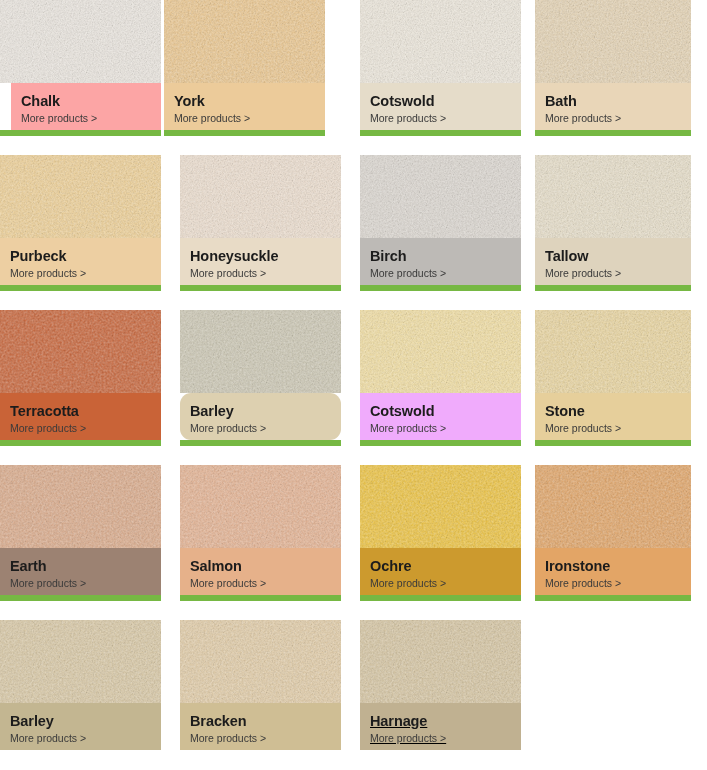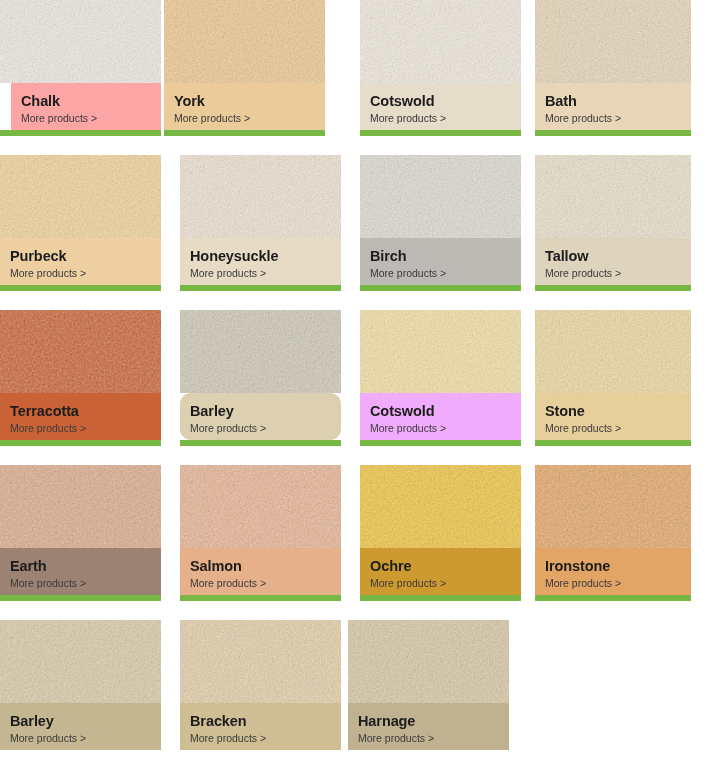--- a/index.html
+++ b/index.html
@@ -493,21 +493,21 @@
         </filter>
         <rect width="100%" height="100%" filter="url(#f17_1)"></rect>
       </svg>
     </div>
     <div class="swatch-label" style="background: rgb(207, 190, 148);">
       <div class="swatch-title" style="color: rgb(28, 28, 28);">Bracken</div>
       <div class="swatch-more" style="color: rgb(58, 58, 58);">More products &gt;</div>
     </div>
 
   </div>
-    <div class="swatch-card" style="left: 348px; top: 620px;">
+    <div class="swatch-card" style="left: 360px; top: 620px; text-decoration: underline;">
     <div class="swatch-texture" style="background: rgb(215, 198, 162);">
       <svg class="grain" xmlns="http://www.w3.org/2000/svg" width="200" height="120">
         <filter id="f18_0">
           <feTurbulence type="fractalNoise" baseFrequency="0.85" numOctaves="4" stitchTiles="stitch"></feTurbulence>
           <feColorMatrix type="saturate" values="0"></feColorMatrix>
         </filter>
         <rect width="100%" height="100%" filter="url(#f18_0)"></rect>
       </svg>
       <svg class="grain2" xmlns="http://www.w3.org/2000/svg" width="200" height="120">
         <filter id="f18_1">

